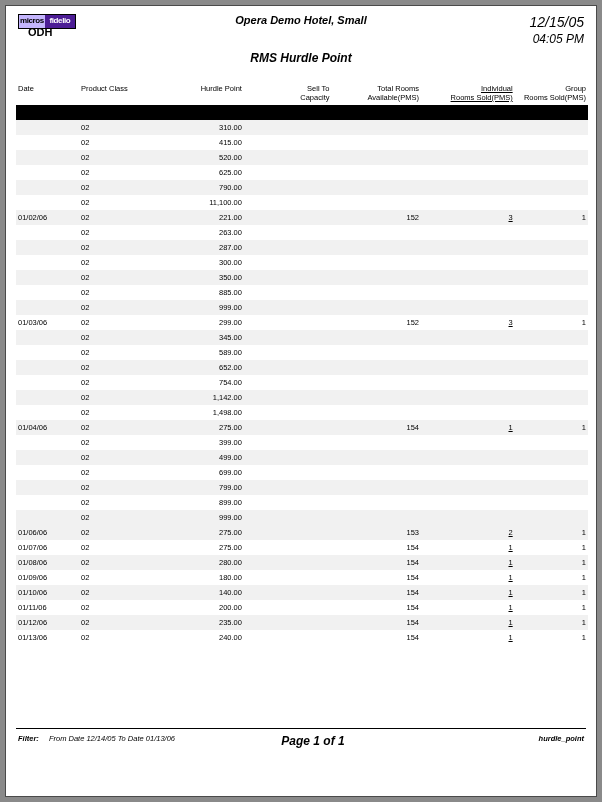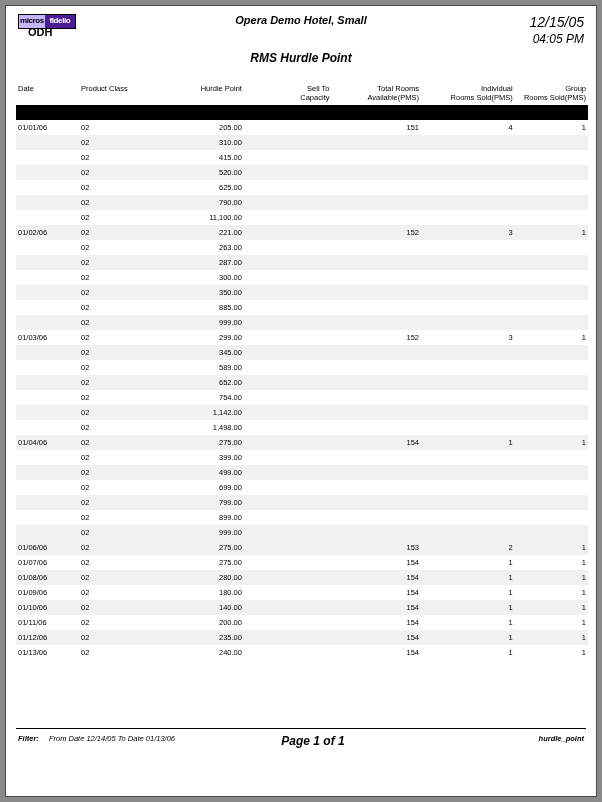--- a/index.html
+++ b/index.html
@@ -128,21 +128,21 @@
     white-space: nowrap;
     overflow: hidden;
   }
   tr.shade td { background: #f1f1f1; }
   tr.plain td { background: #ffffff; }
   .c-date   { width: 62px; text-align: left; }
   .c-class  { width: 84px; text-align: left; }
   .c-hurdle { width: 78px; text-align: right; }
   .c-sell   { width: 86px; text-align: right; }
   .c-total  { width: 88px; text-align: right; }
-  .c-ind    { width: 92px; text-align: right; }
+  .c-ind    { width: 92px; text-align: right; text-decoration: underline; }
   .c-grp    { width: 72px; text-align: right; }
   th.c-date { text-align: left; }
   th.c-class { text-align: left; }
   .hdr-sub { display: block; }
   
   .footer-rule {
     position: absolute;
     left: 10px;
     right: 10px;
     top: 722px;
@@ -237,29 +237,20 @@
           <th class="c-grp">
             <span>Group</span>
             <span class="hdr-sub">Rooms Sold(PMS)</span>
           </th>
         </tr>
         <tr>
           <td class="hdr-line" colspan="7"></td>
         </tr>
       </thead>
       <tbody id="rows-body">
-          <tr class="plain">
-            <td class="c-date">01/01/06</td>
-            <td class="c-class">02</td>
-            <td class="c-hurdle">205.00</td>
-            <td class="c-sell"></td>
-            <td class="c-total">151</td>
-            <td class="c-ind">4</td>
-            <td class="c-grp">1</td>
-          </tr>
           <tr class="shade">
             <td class="c-date"></td>
             <td class="c-class">02</td>
             <td class="c-hurdle">310.00</td>
             <td class="c-sell"></td>
             <td class="c-total"></td>
             <td class="c-ind"></td>
             <td class="c-grp"></td>
           </tr>
           <tr class="plain">

